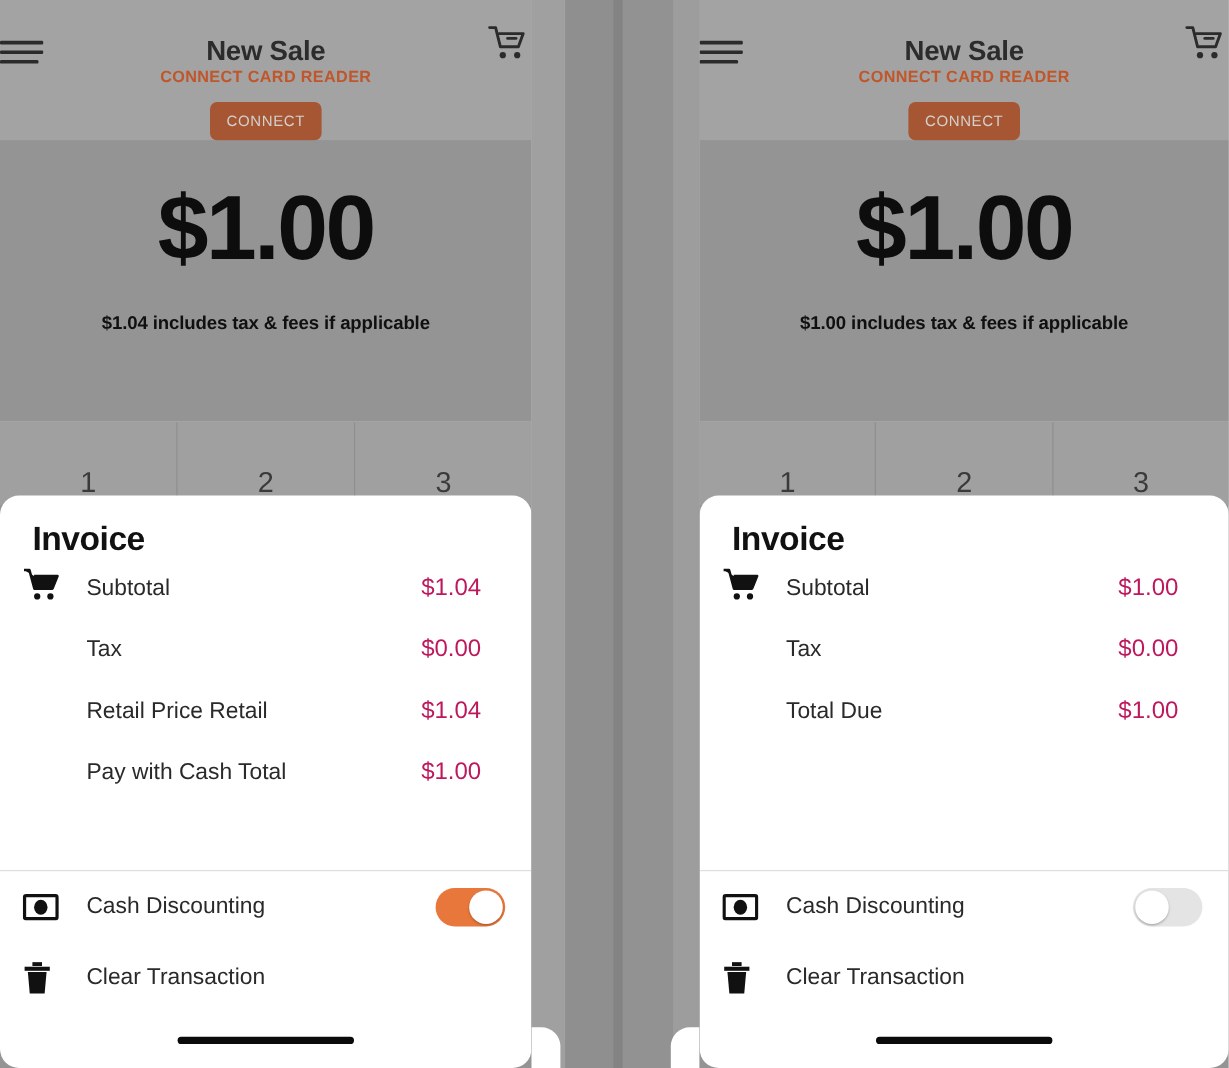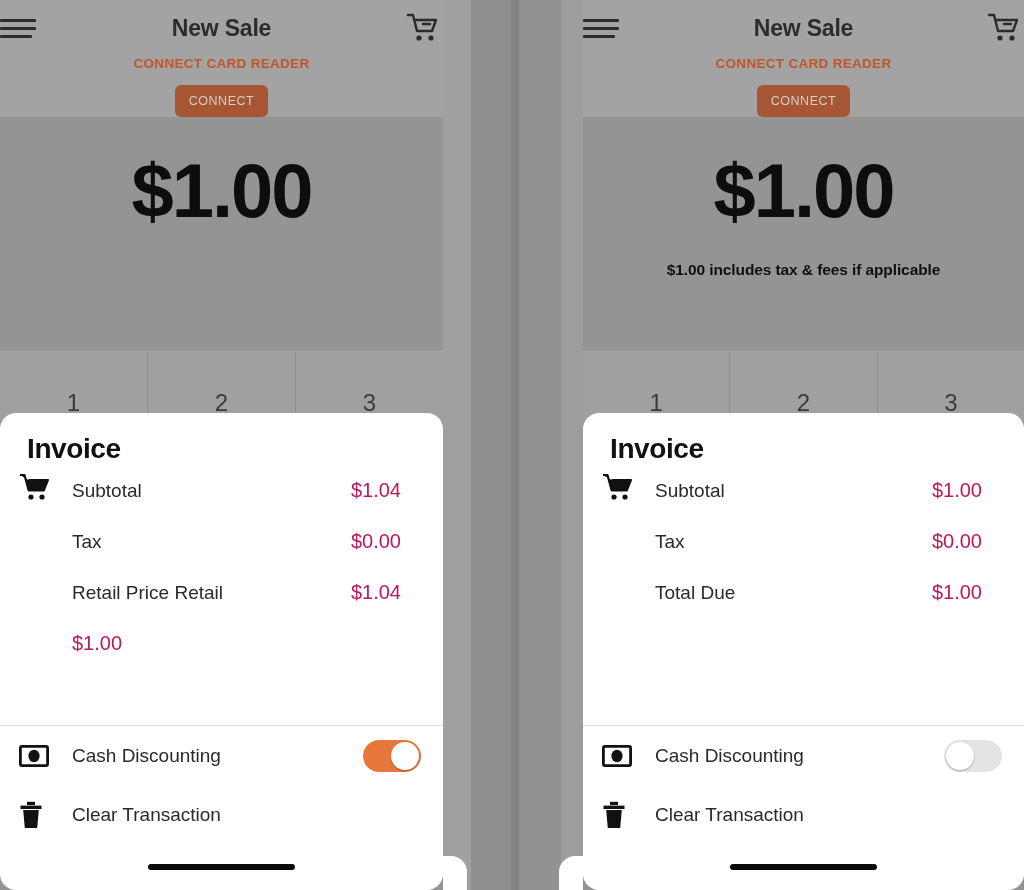--- a/index.html
+++ b/index.html
@@ -40,21 +40,21 @@
   .gap .whitecap-l { position:absolute; bottom:0; left:0;  width:24px; height:34px; background:#ffffff; border-top-right-radius:16px;}
   .gap .whitecap-r { position:absolute; bottom:0; right:0; width:24px; height:34px; background:#ffffff; border-top-left-radius:16px;}
 
   
   .app-top {
     position:absolute; top:0; left:0; right:0; height:117px;
     background:#a3a3a3;
   }
   .navbar {
     position:relative; height:56px;
-    display:flex; align-items:center; justify-content:space-between;
+    display:flex; align-items:flex-end; justify-content:space-between;
     padding:0 0;
   }
   .hamburger { width:36px; height:26px; display:flex; flex-direction:column; justify-content:center; gap:5px; }
   .hamburger i { display:block; height:3px; background:#2b2b2b; border-radius:1px; }
   .hamburger i:nth-child(1){ width:36px; }
   .hamburger i:nth-child(2){ width:36px; }
   .hamburger i:nth-child(3){ width:32px; }
 
   .nav-title {
     font-size:23px; font-weight:bold; color:#2c2c2c;
@@ -189,20 +189,21 @@
         </div>
       </div>
       <div class="reader-row">
         <div class="reader-label">CONNECT CARD READER</div>
         <button class="connect-btn">CONNECT</button>
       </div>
     </div>
 
     <div class="amount-block">
       <div class="amount-big">$1.00</div>
+      <div class="amount-sub">$1.04 includes tax &amp; fees if applicable</div>
     </div>
 
     <div class="keypad">
       <div class="key">
           <span>1</span>
         </div>
       <div class="key">
           <span>2</span>
         </div>
       <div class="key">
@@ -227,20 +228,21 @@
         </div>
         <div class="inv-row">
           <span class="inv-label">Tax</span>
           <span class="inv-value">$0.00</span>
         </div>
         <div class="inv-row">
           <span class="inv-label">Retail Price Retail</span>
           <span class="inv-value">$1.04</span>
         </div>
         <div class="inv-row">
+          <span class="inv-label">Pay with Cash Total</span>
           <span class="inv-value">$1.00</span>
         </div>
       </div>
 
       <div class="spacer-flex"></div>
       <div class="sheet-divider"></div>
 
       <div class="sheet-actions">
         <div class="act-row">
           <span class="act-icon">

